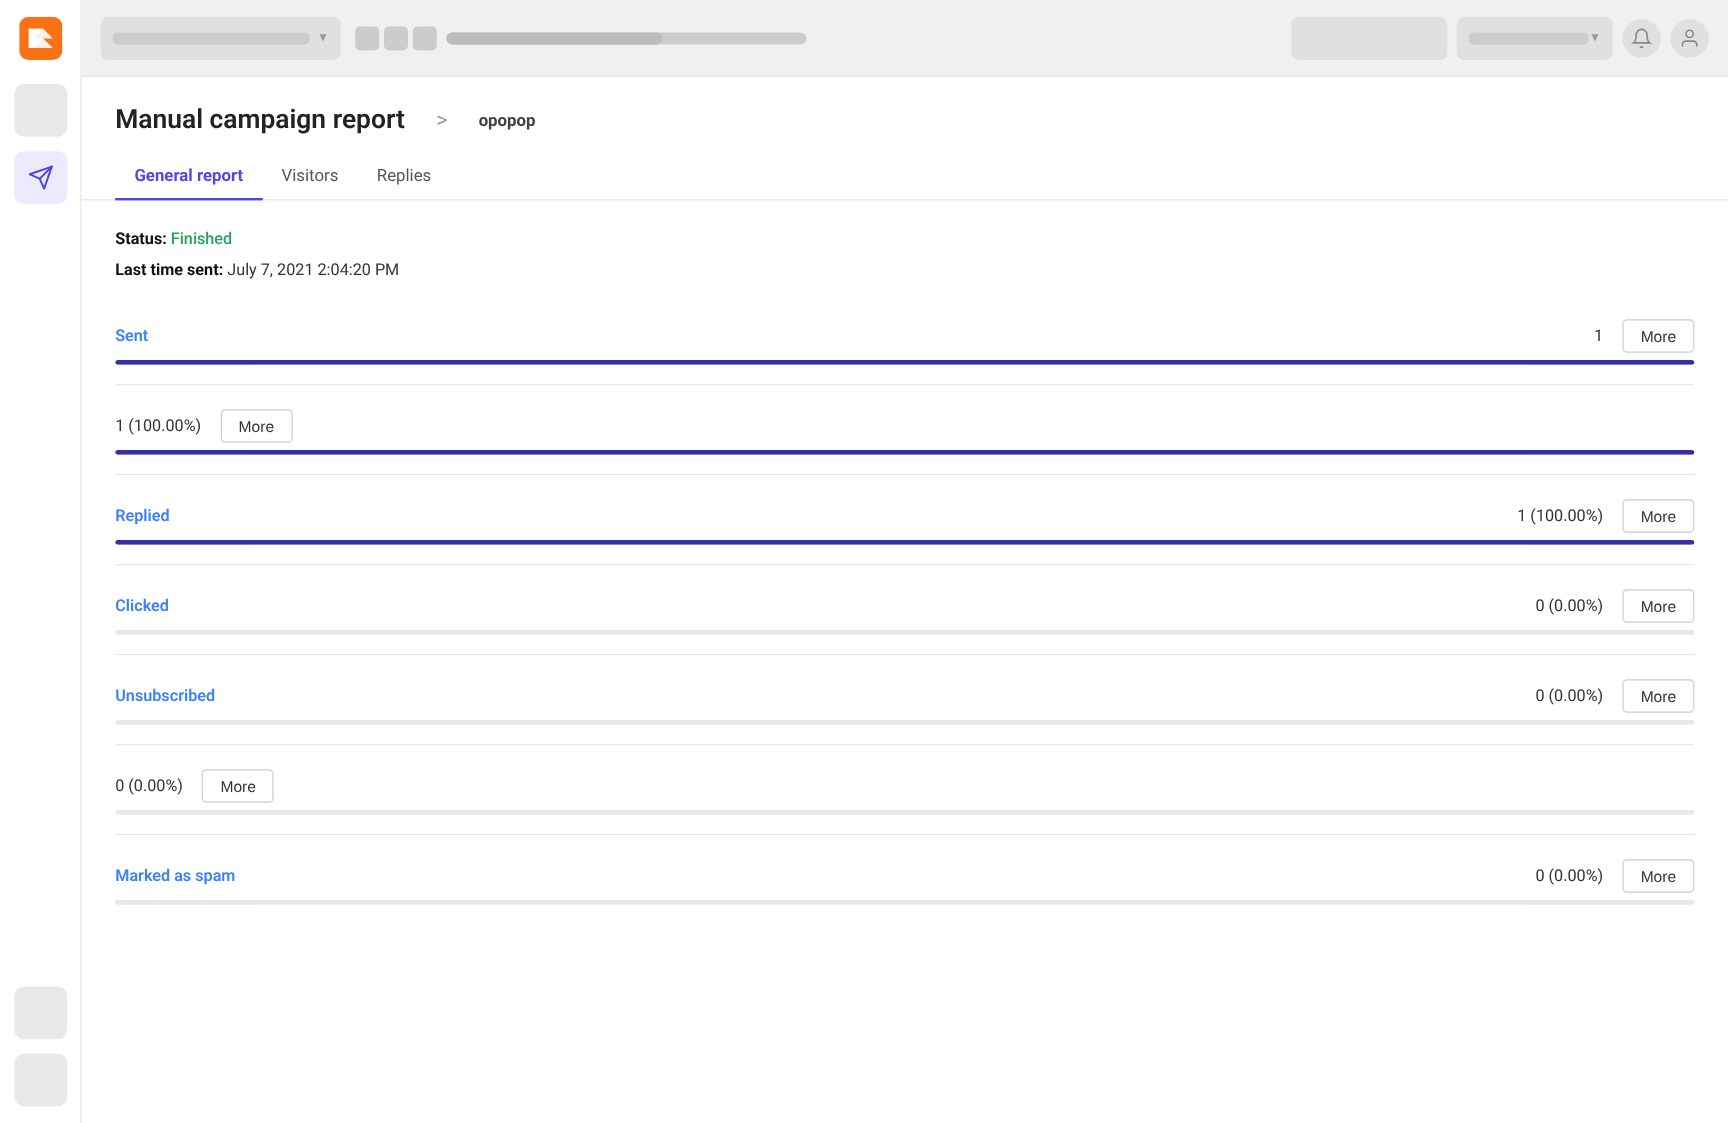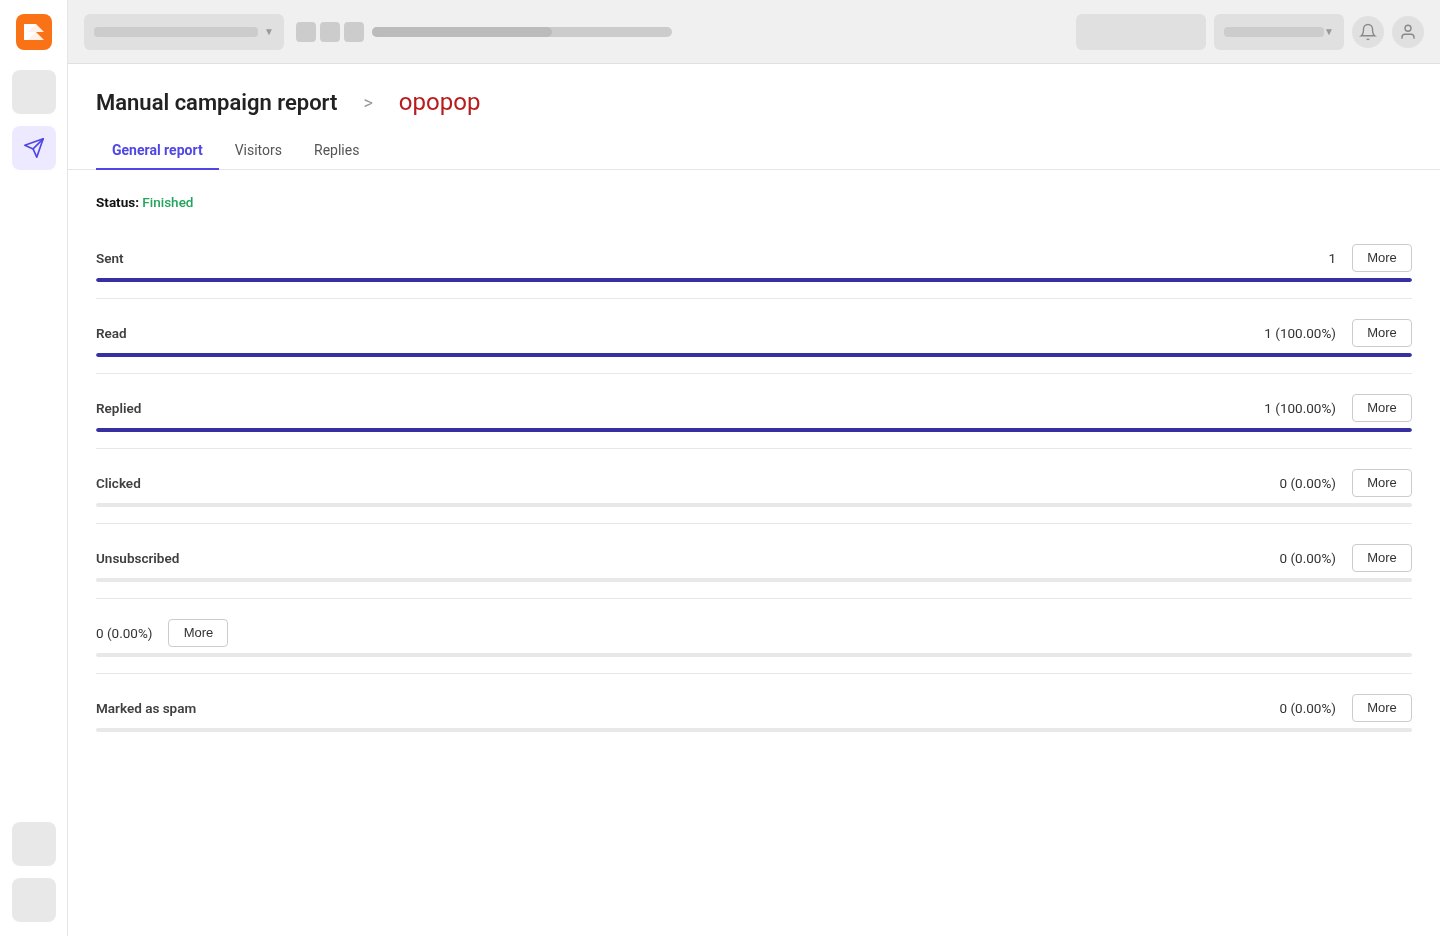--- a/index.html
+++ b/index.html
@@ -158,23 +158,23 @@
     .breadcrumb-title {
       font-size: 22px;
       font-weight: 600;
       color: #222;
     }
     .breadcrumb-separator {
       color: #999;
       font-size: 18px;
     }
     .breadcrumb-sub {
-      font-size: 24px;
-      color: #b91c1c;
-      font-weight: 400;
+      font-size: 14px;
+      color: #404040;
+      font-weight: 700;
     }
 
     
     .tabs {
       display: flex;
       border-bottom: 1px solid #e5e5e5;
       padding: 0 28px;
       gap: 0;
     }
     .tab {
@@ -217,21 +217,21 @@
       margin-bottom: 20px;
     }
     .stat-header {
       display: flex;
       align-items: center;
       margin-bottom: 6px;
     }
     .stat-label {
       font-size: 13.5px;
       font-weight: 600;
-      color: #404040;
+      color: #3b82f6;
       flex: 1;
     }
     .stat-value {
       font-size: 13.5px;
       color: #333;
       margin-right: 16px;
     }
     .stat-more-btn {
       min-width: 60px;
       height: 28px;
@@ -339,37 +339,40 @@
         <div class="tab active">General report</div>
         <div class="tab">Visitors</div>
         <div class="tab">Replies</div>
       </div>
 
       <div class="info-section">
         <div class="info-line">
           <span class="info-label">Status:</span>
           <span class="info-value-green">Finished</span>
         </div>
+        <div class="info-line">
+          <span class="info-label">Last time sent:</span>
+          <span>July 7, 2021 2:04:20 PM</span>
+        </div>
       </div>
 
       <div class="stats-section" id="stats-container">
       <div class="stat-row">
             <div class="stat-header">
               <span class="stat-label">Sent</span>
               <span class="stat-value">1</span>
               <button class="stat-more-btn">More</button>
             </div>
             <div class="stat-bar-container">
               <div class="stat-bar" style="width: 100%;"></div>
             </div>
             <div class="stat-divider"></div>
           </div>
           <div class="stat-row">
             <div class="stat-header">
-              <span class="stat-label">Read</span>
               <span class="stat-value">1 (100.00%)</span>
               <button class="stat-more-btn">More</button>
             </div>
             <div class="stat-bar-container">
               <div class="stat-bar" style="width: 100%;"></div>
             </div>
             <div class="stat-divider"></div>
           </div>
           <div class="stat-row">
             <div class="stat-header">

